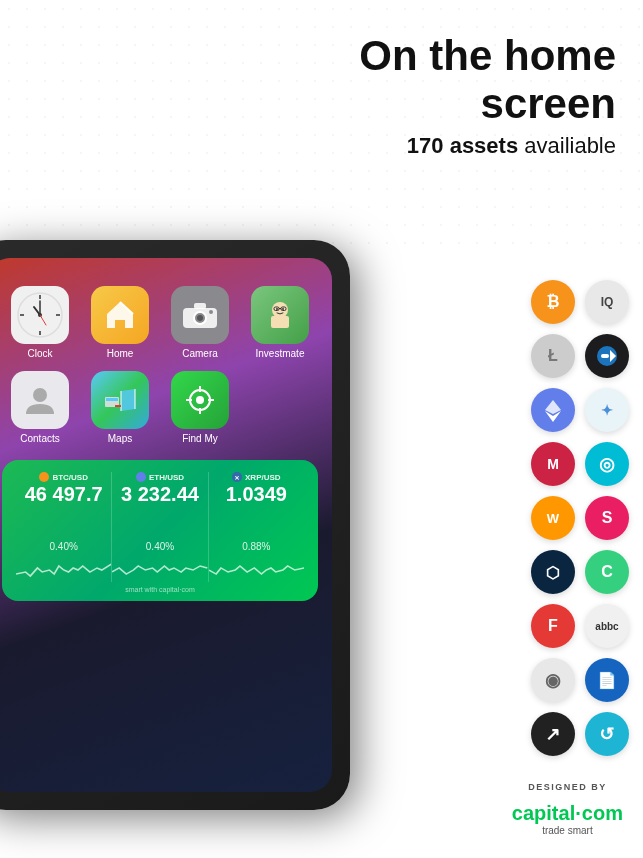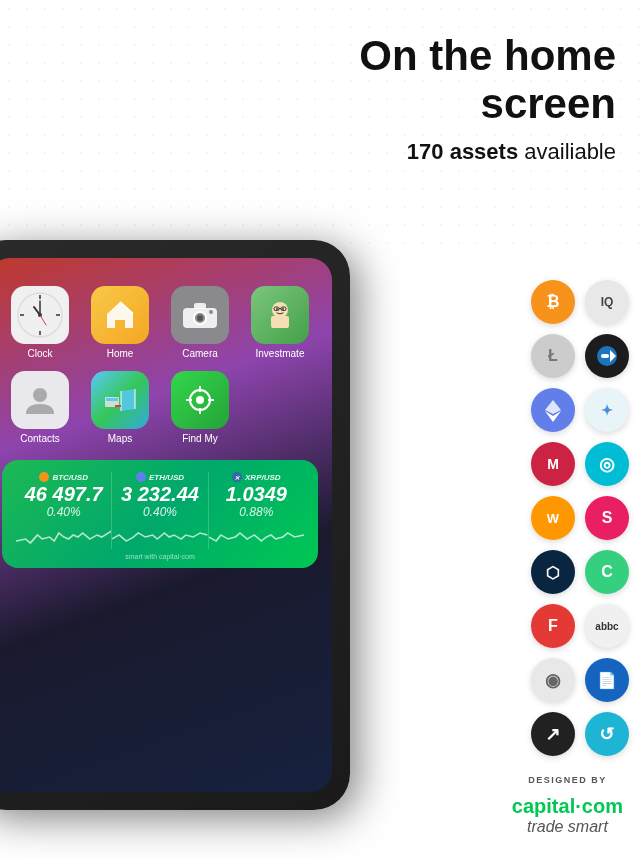--- a/index.html
+++ b/index.html
@@ -24,21 +24,21 @@
     .main-title {
       font-size: 42px;
       font-weight: 900;
       color: #111111;
       line-height: 1.15;
     }
     .subtitle {
       font-size: 22px;
       font-weight: 400;
       color: #111111;
-      margin-top: 10px;
+      margin-top: 4px;
     }
     .subtitle strong {
       font-weight: 900;
     }
 
     
     .dot-grid {
       position: absolute;
       top: 0;
       left: 0;
@@ -133,21 +133,20 @@
       border-radius: 16px;
       padding: 12px 14px 8px;
     }
     .widget-row {
       display: flex;
       justify-content: space-between;
     }
     .widget-col {
       flex: 1;
       text-align: center;
-      font-style: italic;
     }
     .widget-col + .widget-col {
       border-left: 1px solid rgba(255,255,255,0.2);
     }
     .widget-pair {
       display: flex;
       align-items: center;
       gap: 3px;
       justify-content: center;
       margin-bottom: 1px;
@@ -162,22 +161,23 @@
       color: rgba(255,255,255,0.9);
       font-weight: 600;
     }
     .widget-price {
       font-size: 20px;
       font-weight: 800;
       color: #ffffff;
       line-height: 1.1;
     }
     .widget-change {
-      font-size: 12px;
+      font-size: 10px;
       color: rgba(255,255,255,0.85);
+      margin-top: 36px;
     }
     .widget-chart {
       height: 28px;
       position: relative;
       margin-top: 2px;
     }
     .widget-footer {
       text-align: center;
       font-size: 7px;
       color: rgba(255,255,255,0.6);
@@ -223,24 +223,23 @@
     .capital-com-logo {
       font-size: 20px;
       font-weight: 700;
       color: #111;
       line-height: 1.1;
     }
     .capital-com-logo span {
       color: #00c853;
     }
     .trade-smart {
-      font-size: 16px;
+      font-size: 10px;
       color: #555;
       margin-top: 1px;
-      font-style: italic;
     }
 
     
     svg.chart-svg { width: 100%; height: 28px; }
   </style>
 </head>
 <body>
 
 <div class="dot-grid"></div>
 

